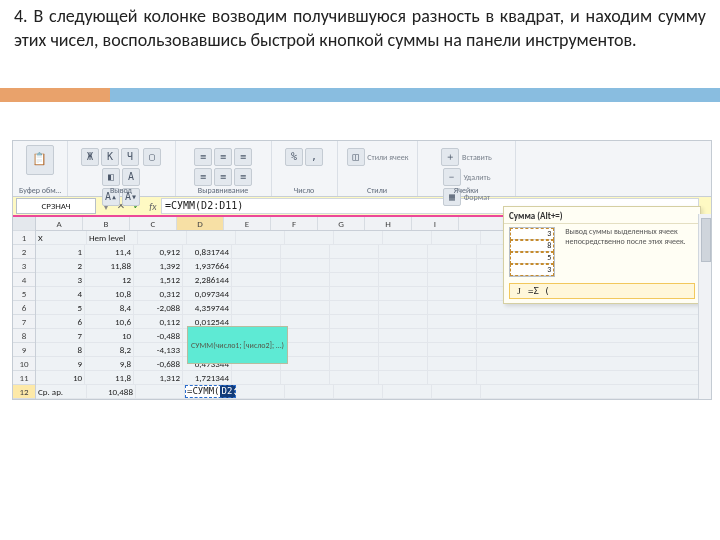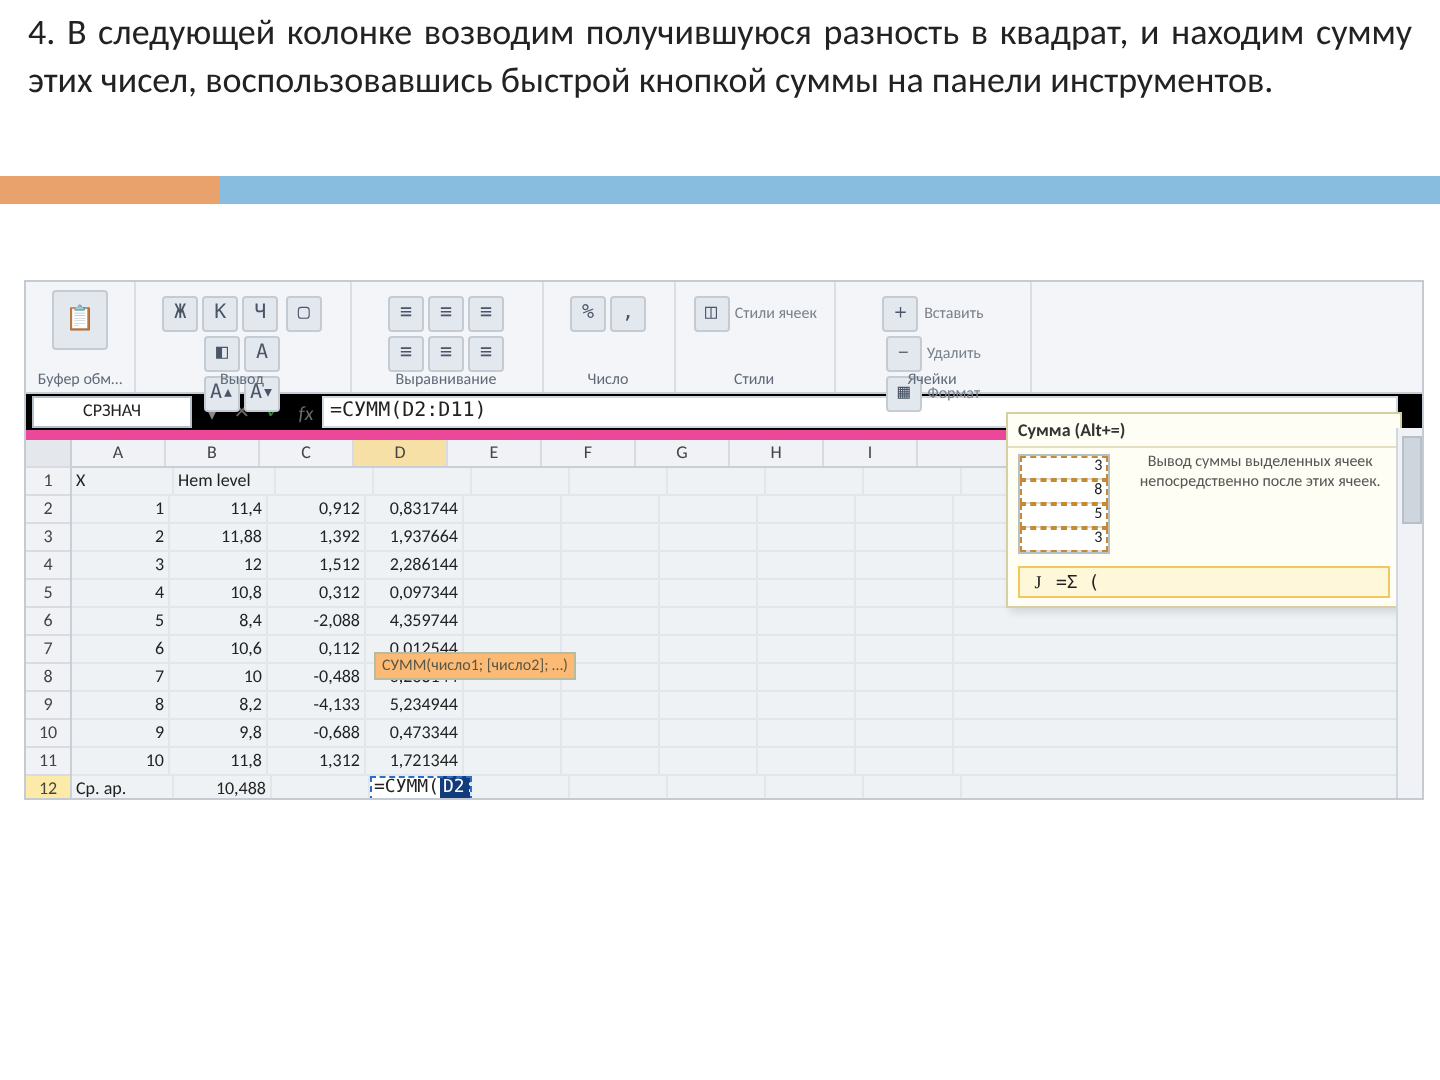--- a/index.html
+++ b/index.html
@@ -6,45 +6,45 @@
   .page{position:relative;width:720px;height:540px;border-radius:14px;}
   .caption{padding:4px 14px 0 14px;font-size:18px;line-height:24px;text-align:justify;}
   .banner{position:absolute;top:88px;left:0;width:100%;height:14px;background:linear-gradient(to right,#e9a26b 0 110px,#89bde0 110px 100%);}
   .shot{position:absolute;top:140px;left:12px;width:698px;height:258px;background:#eef2f5;border:1px solid #c4cbd3;overflow:hidden;}
   .ribbon{position:relative;height:55px;background:#f3f5f8;border-bottom:1px solid #c7ced6;font-size:9px;color:#555;}
   .rgroup{position:absolute;bottom:0;text-align:center;border-right:1px solid #dadfe6;height:55px;}
   .rgroup .lbl{position:absolute;bottom:1px;left:0;right:0;font-size:8px;color:#5f6a7a;}
   .iconbtn{display:inline-block;width:16px;height:16px;background:#e3e8ee;border:1px solid #c4cbd3;border-radius:2px;margin:1px;color:#4a5668;font-family:monospace;font-size:10px;line-height:16px;text-align:center;}
   .iconbtn.tall{width:26px;height:28px;font-size:12px;line-height:26px;}
   .rtxt{position:absolute;top:6px;left:4px;right:4px;font-size:8px;color:#7a828d;line-height:11px;}
-  .fbar{height:18px;background:#000000;border-bottom:5px solid #ec4899;font-size:10px;display:flex;align-items:center;}
+  .fbar{height:18px;background:#fef9c3;border-bottom:2px solid #ec4899;font-size:10px;display:flex;align-items:center;}
   .namebox{width:78px;height:14px;margin:0 3px;background:#fff;border:1px solid #b7bfc9;text-align:center;line-height:14px;font-size:9px;}
   .fbar .sep{width:14px;text-align:center;color:#888;}
   .fbtn{width:14px;height:14px;line-height:13px;text-align:center;font-size:10px;color:#666;border:1px solid transparent;}
   .fxlabel{width:16px;text-align:center;color:#6a6a6a;font-style:italic;}
   .fxinput{flex:1;height:14px;background:#fff;border:1px solid #d1d7de;margin-right:12px;font-size:10px;padding-left:3px;line-height:14px;font-family:Consolas,monospace;}
   .gridwrap{display:flex;height:185px;}
   .rowhdrs{width:22px;background:#f0f2f5;border-right:1px solid #c9cfd7;}
   .rowhdrs div{height:13px;line-height:13px;font-size:9px;text-align:center;border-bottom:1px solid #d7dce2;color:#444;}
   .rowhdrs .corner{background:#e4e8ed;}
   .cols{flex:1;}
   .colhdr{display:flex;height:13px;background:#f0f2f5;border-bottom:1px solid #c9cfd7;}
   .colhdr div{width:46px;border-right:1px solid #d7dce2;font-size:9px;text-align:center;line-height:13px;color:#444;}
   .colhdr div.sel{background:#f7e0a5;}
   .rows{}
   .row{display:flex;height:13px;border-bottom:1px solid #e2e6eb;}
   .cell{width:46px;border-right:1px solid #e2e6eb;font-size:9px;line-height:13px;padding-right:2px;text-align:right;color:#222;font-family:Calibri;overflow:hidden;white-space:nowrap;}
   .cell.lalign{text-align:left;padding-left:2px;}
   .cell.colD{}
   .cell.activeD{background:#fff;outline:1px dashed #2a6dcc;outline-offset:-1px;text-align:left;padding-left:2px;font-family:Consolas,monospace;}
   .marquee{display:inline-block;background:#123c7a;color:#fff;padding:0 2px;}
-  .tooltip{position:absolute;top:185px;left:174px;background:#fdba74;border:1px solid #b7bc9f;font-size:8px;padding:1px 3px;color:#55584a;font-family:Calibri;}
+  .tooltip{position:absolute;top:185px;left:174px;background:#5eead4;border:1px solid #b7bc9f;font-size:8px;padding:13px 3px;color:#55584a;font-family:Calibri;}
   .hint{position:absolute;top:65px;right:10px;width:196px;height:96px;background:#fffef4;border:1px solid #d5cfa2;box-shadow:2px 2px 4px rgba(0,0,0,.12);}
   .hint .title{font-size:9px;font-weight:bold;padding:3px 5px 2px;color:#333;border-bottom:1px solid #e4dfc2;}
-  .hint .desc{font-size:8px;color:#555;padding:2px 5px;line-height:10px;text-align:center;}
+  .hint .desc{font-size:8px;color:#555;padding:2px 5px;line-height:10px;}
   .hint .mini{margin:3px 5px;width:80px;border:1px solid #b7bfc9;background:#fff;}
   .hint .mini div{height:11px;border-bottom:1px solid #d7dce2;font-size:8px;text-align:right;padding-right:3px;}
   .hint .mini .sel{outline:1px dashed #c58b2e;outline-offset:-1px;}
   .hint .sumline{margin:3px 5px;height:14px;border:1px solid #f2c85c;background:#fff7da;font-size:9px;line-height:14px;padding-left:2px;font-family:Consolas,monospace;}
   .hint .sumline .sig{display:inline-block;width:14px;height:12px;margin-right:2px;text-align:center;font-family:serif;}
   .scroll-v{position:absolute;top:73px;right:0;width:12px;bottom:0;background:#f0f2f5;border-left:1px solid #d1d7de;}
   .scroll-v .thumb{position:absolute;top:4px;left:2px;width:8px;height:42px;background:#cfd5dc;border:1px solid #b7bfc9;}
 </style>
 </head>
 <body>

